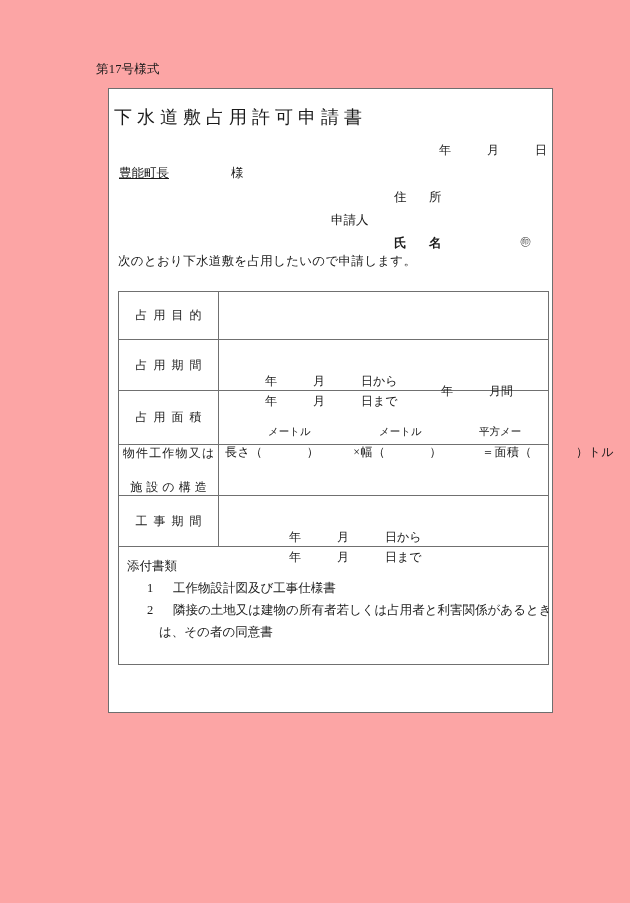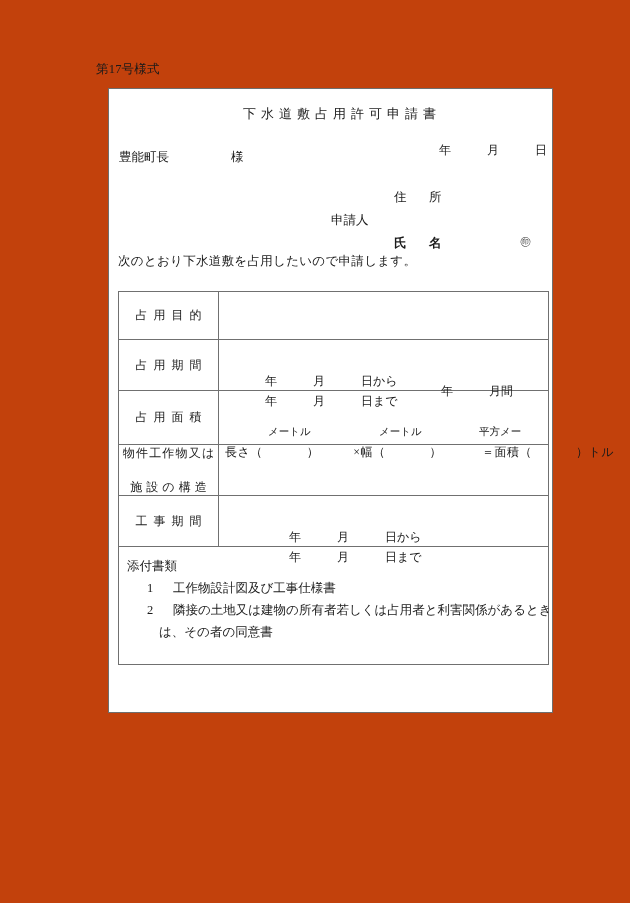--- a/index.html
+++ b/index.html
@@ -14,21 +14,21 @@
     font-family: "Liberation Serif", "DejaVu Serif", serif;
     color: #1a1a1a;
     overflow: hidden;
   }
 
   .page {
     position: absolute;
     left: 0; top: 0;
     width: 630px;
     height: 903px;
-    background: #c2410c;
+    background: #fca5a5;
   }
 
   
   .form-no {
     position: absolute;
     left: 96px;
     top: 61px;
     font-size: 12.5px;
     letter-spacing: 0.2px;
     white-space: nowrap;
@@ -42,46 +42,47 @@
     width: 445px;
     height: 625px;
     border: 1px solid #6e6e6e;
     box-sizing: border-box;
     background: #ffffff;
   }
 
   
   .doc-title {
     position: absolute;
-    left: 8px;
+    left: 0;
     top: 16px;
     width: 445px;
-    text-align: center;
-    font-size: 13px;
+    text-align: left;
+    font-size: 18px;
     letter-spacing: 5px;
     text-indent: 5px;
     white-space: nowrap;
   }
 
   
   .date-line {
     position: absolute;
     left: 330px;
     top: 53px;
     font-size: 12px;
     white-space: nowrap;
   }
 
   
   .addressee {
     position: absolute;
     left: 10px;
-    top: 60px;
-    font-size: 12.5px;
-    white-space: nowrap;
+    top: 76px;
+    font-size: 12.5px;
+    white-space: nowrap;
+    text-decoration: underline;
   }
   .addressee .sama { display: inline-block; margin-left: 62px; }
 
   
   .applicant {
     position: absolute;
     left: 222px;
     top: 100px;
     width: 223px;
     height: 64px;

